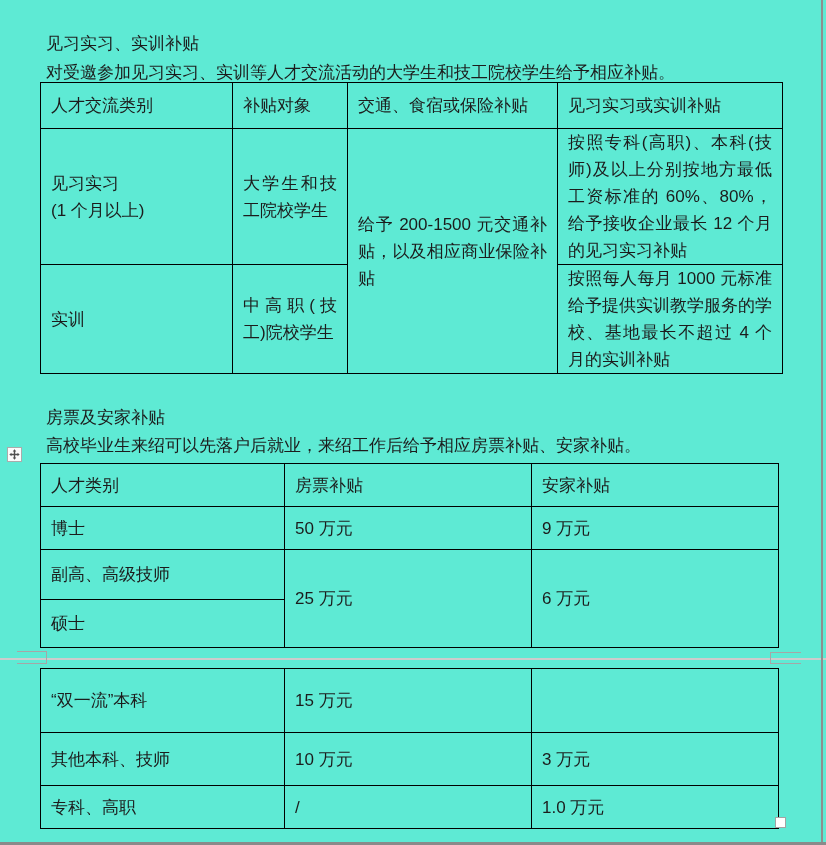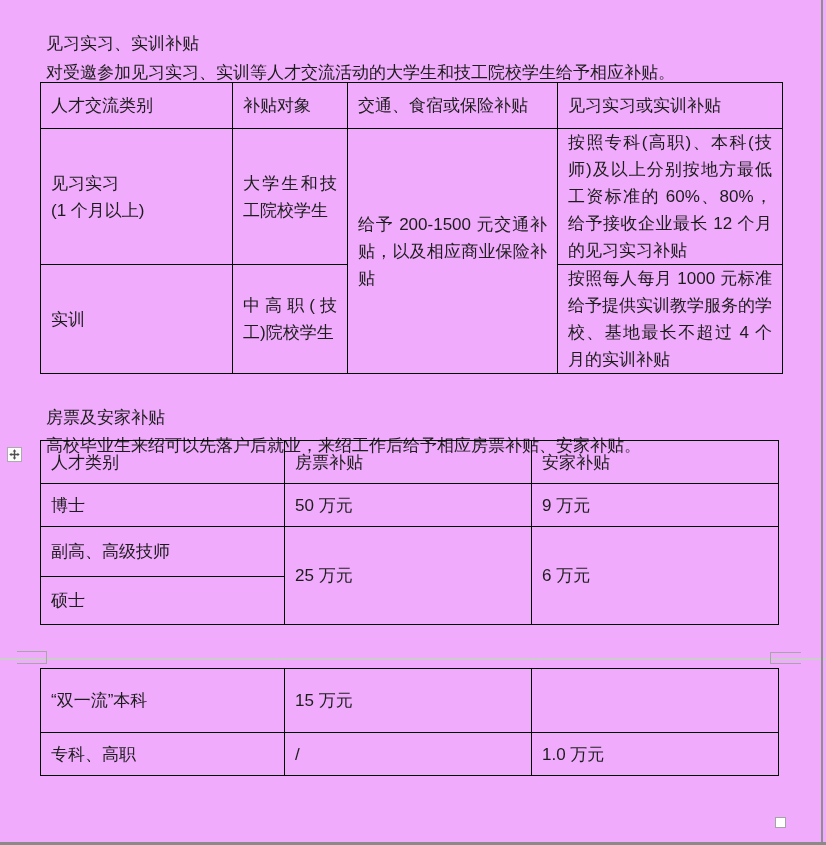--- a/index.html
+++ b/index.html
@@ -1,30 +1,30 @@
 <!DOCTYPE html>
 <html><head>
 <meta charset="utf-8">
 <style>
   html,body { margin:0; padding:0; background:#ffffff; }
   .page {
-    position:relative; width:826px; height:845px; background:#f0abfc;
+    position:relative; width:826px; height:845px; background:#5eead4;
     font-family:"Liberation Sans","DejaVu Sans",sans-serif;
     color:#1c1c1c; overflow:hidden;
   }
   .textline {
     position:absolute; left:46px; font-size:17px; line-height:24px; white-space:nowrap;
   }
   table { border-collapse:collapse; table-layout:fixed; position:absolute; left:40px; }
   td {
     border:1.5px solid #000; padding:0 10px; font-size:17px;
     vertical-align:middle; line-height:27px; overflow:hidden;
   }
   .t1 { top:82px; width:742px; }
-  .t2a { top:440px; width:738px;border-radius:16px; }
+  .t2a { top:463px; width:738px;border-radius:16px; }
   .t2b { top:668px; width:738px; }
   .t1 tr.hdr  { height:46px;padding-left:24px; }
   .t1 tr.r1   { height:135px; }
   .t1 tr.r2   { height:108px; }
   .t2a tr.hdr { height:43px; }
   .t2a tr.ra  { height:43px;padding-left:12px; }
   .t2a tr.rb  { height:50px;margin-left:12px; }
   .t2a tr.rc  { height:48px; }
   .t2b tr.rd  { height:64px; }
   .t2b tr.re  { height:53px; }
@@ -139,20 +139,25 @@
       <col style="width:244px">
         <col style="width:247px">
         <col style="width:247px">
     </colgroup>
     <tbody>
         <tr class="rd">
       <td>“双一流”本科</td>
       <td>15 万元</td>
       <td></td>
     </tr>
+    <tr class="re">
+      <td>其他本科、技师</td>
+      <td>10 万元</td>
+      <td>3 万元</td>
+    </tr>
     <tr class="rf">
       <td>专科、高职</td>
       <td>/</td>
       <td>1.0 万元</td>
     </tr>
   </tbody>
     </table>
 
   <div class="resize-handle"></div>
 

